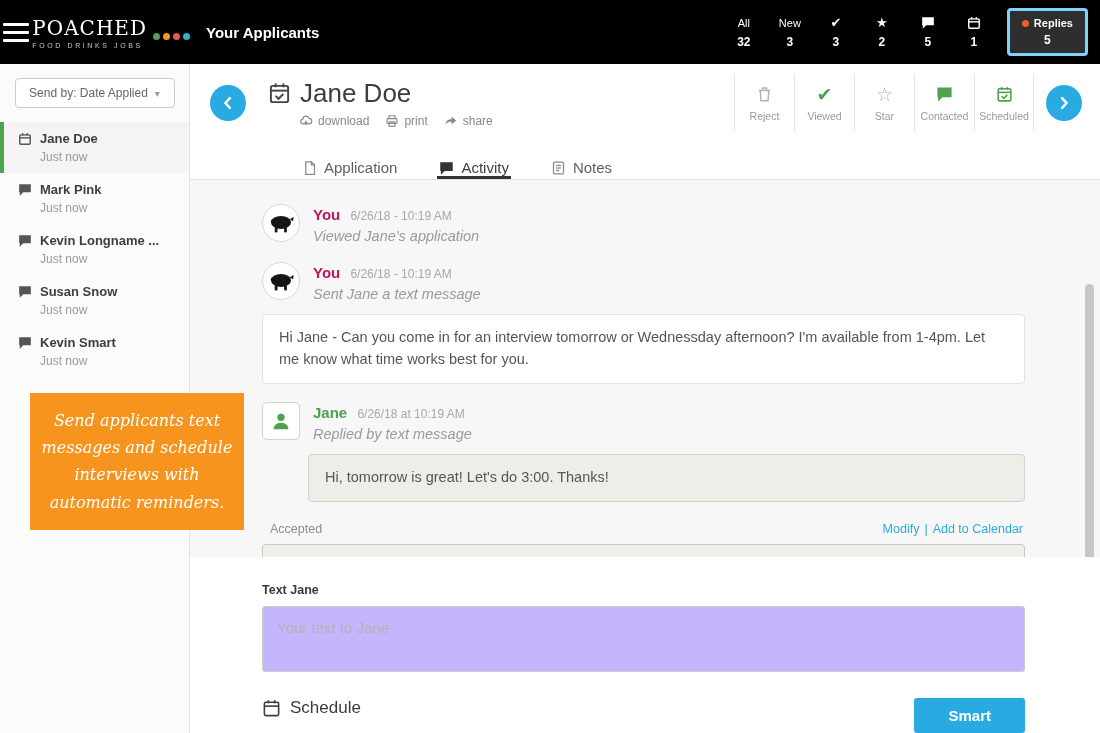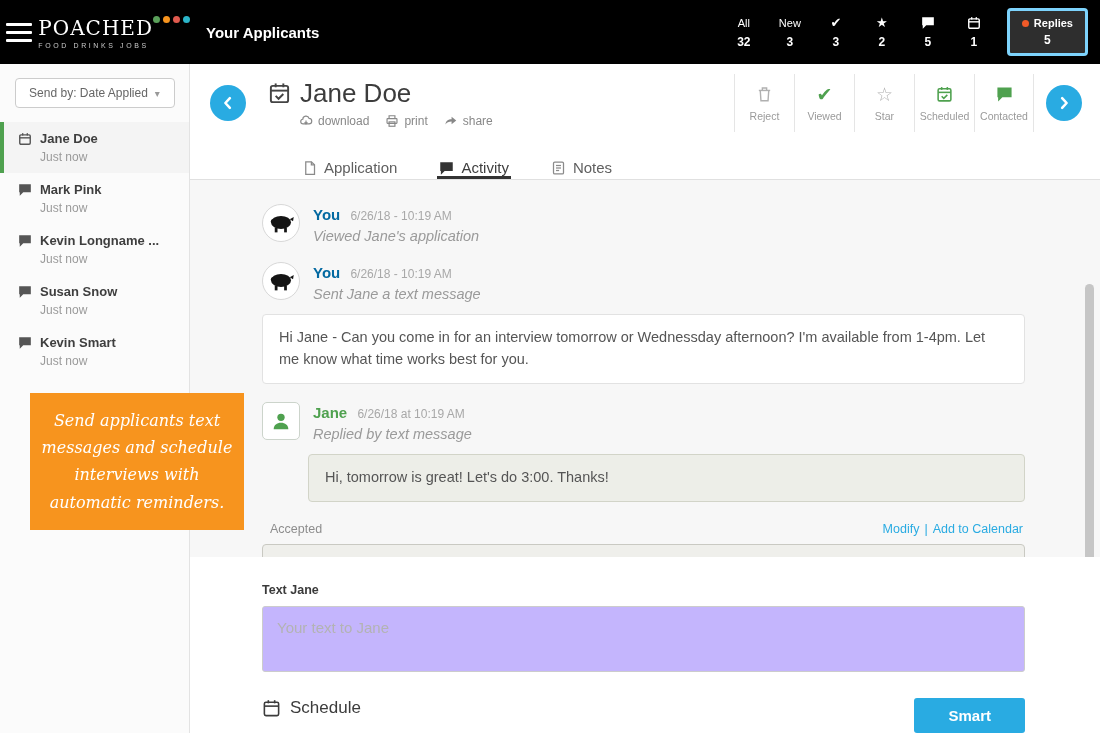--- a/index.html
+++ b/index.html
@@ -7,21 +7,21 @@
               font-family:"Liberation Sans", sans-serif; }
   .app { position:relative; width:1100px; height:733px; background:#fff; }
 
   
   .topbar { height:64px; background:#000; display:flex; align-items:center; }
   .tb-left { display:flex; align-items:center; height:100%; width:190px; flex:none; }
   .hamburger { width:54px; height:100%; background:none; border:none; display:flex;
                flex-direction:column; justify-content:center; align-items:center; gap:5px; cursor:pointer; }
   .hamburger span { display:block; width:26px; height:3px; background:#fff; border-radius:1px; }
   .brand { display:flex; flex-direction:column; justify-content:center; }
-  .brand-row { display:flex; align-items:flex-start; }
+  .brand-row { display:flex; align-items:flex-end; gap:6px; }
   .brand-name { font-family:"DejaVu Serif", serif; color:#fff; font-size:20px; letter-spacing:1px; }
   .dots { display:inline-flex; gap:3px; }
   .dots i { width:7px; height:7px; border-radius:50%; display:inline-block; }
   .brand-tagline { color:#c9c9c9; font-size:7px; letter-spacing:2.6px; margin-top:2px; }
   .tb-title { color:#fff; font-size:15px; font-weight:bold; margin-left:16px; }
   .tb-right { margin-left:auto; display:flex; align-items:center; gap:4px; padding-right:12px; }
   .stat { min-width:42px; display:flex; flex-direction:column; align-items:center; gap:5px;
           color:#fff; cursor:pointer; padding:4px 2px; }
   .stat-label { font-size:11px; height:15px; display:flex; align-items:center; }
   .stat-icon { height:15px; display:flex; align-items:center; font-size:13px; color:#fff; }
@@ -88,21 +88,21 @@
   .tab.active .tab-icon { color:#333; }
 
   
   .activity { height:394px; background:#f7f7f7; overflow:hidden; position:relative; padding:24px 75px 0 72px; }
   .entry { margin-bottom:18px; }
   .entry-head { display:flex; gap:13px; }
   .avatar { width:38px; height:38px; border-radius:50%; background:#fff; border:1px solid #d8d8d8;
             flex:none; display:flex; align-items:center; justify-content:center; overflow:hidden; }
   .avatar.square { border-radius:5px; border-color:#ccd4cb; }
   .e-line1 { font-size:15px; margin-top:2px; }
-  .e-author { font-weight:bold; color:#0369a1; }
+  .e-author { font-weight:bold; color:#be185d; }
   .e-author.jane { color:#4fa14f; }
   .e-time { font-size:12px; color:#a8a8a8; margin-left:6px; }
   .e-action { font-style:italic; color:#9a9a9a; font-size:14.5px; margin-top:5px; }
   .msg { background:#fff; border:1px solid #e2e2e2; border-radius:4px; padding:12px 16px;
          font-size:14.5px; color:#555; line-height:1.5; margin-top:12px; }
   .msg.jane { background:#edeee8; border-color:#d2d4c8; margin-left:46px; }
 
   .appt-head { display:flex; justify-content:space-between; align-items:center; margin:20px 2px 8px 8px; }
   .appt-status { font-size:12.5px; color:#8d8d8d; }
   .appt-links { font-size:12.5px; color:#29abe2; display:flex; gap:5px;align-items:center; }
@@ -346,37 +346,37 @@
             <div class="action-label">Viewed</div>
           </div>
           <div class="action">
             <div class="action-icon">
                 <span class="glyph">☆</span>
               </div>
             <div class="action-label">Star</div>
           </div>
           <div class="action">
             <div class="action-icon green">
+              <svg width="17" height="17" viewBox="0 0 24 24" fill="currentColor">
+                  <path d="M2 2h20v14H9l-6 6v-6H2z"></path>
+                </svg>
+            </div>
+            <div class="action-label">Contacted</div>
+          </div>
+          <div class="action">
+            <div class="action-icon green">
               <svg width="17" height="17" viewBox="0 0 24 24" fill="none" stroke="currentColor" stroke-width="2.2">
                   <rect x="3" y="4" width="18" height="17" rx="2"></rect>
                   <line x1="3" y1="9" x2="21" y2="9"></line>
                   <line x1="8" y1="1.5" x2="8" y2="5.5"></line>
                   <line x1="16" y1="1.5" x2="16" y2="5.5"></line>
                   <polyline points="8 14.5 11 17.5 16 12.5"></polyline>
                 </svg>
             </div>
             <div class="action-label">Scheduled</div>
-          </div>
-          <div class="action">
-            <div class="action-icon green">
-              <svg width="17" height="17" viewBox="0 0 24 24" fill="currentColor">
-                  <path d="M2 2h20v14H9l-6 6v-6H2z"></path>
-                </svg>
-            </div>
-            <div class="action-label">Contacted</div>
           </div>
         </div>
 
         <button class="nav-circle" aria-label="next">
           <svg width="18" height="18" viewBox="0 0 24 24" fill="none" stroke="#fff" stroke-width="3.4" stroke-linecap="round" stroke-linejoin="round">
               <polyline points="9.5 5.5 15.5 12 9.5 18.5"></polyline>
             </svg>
         </button>
       </div>
 

